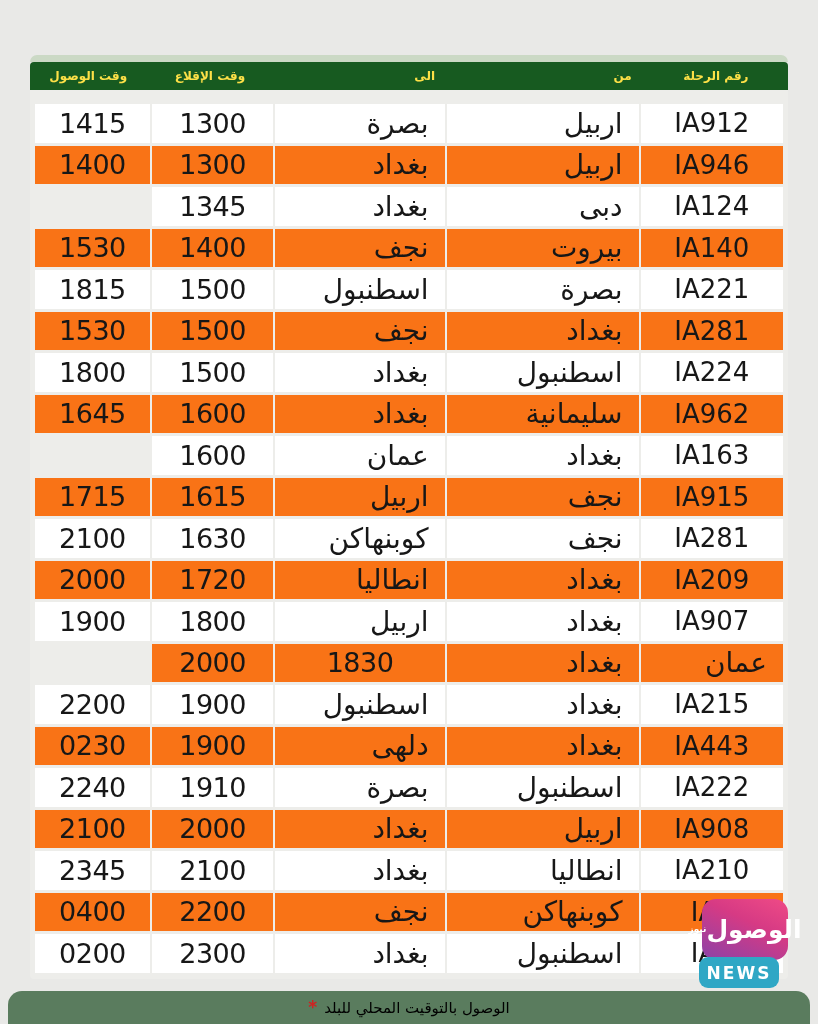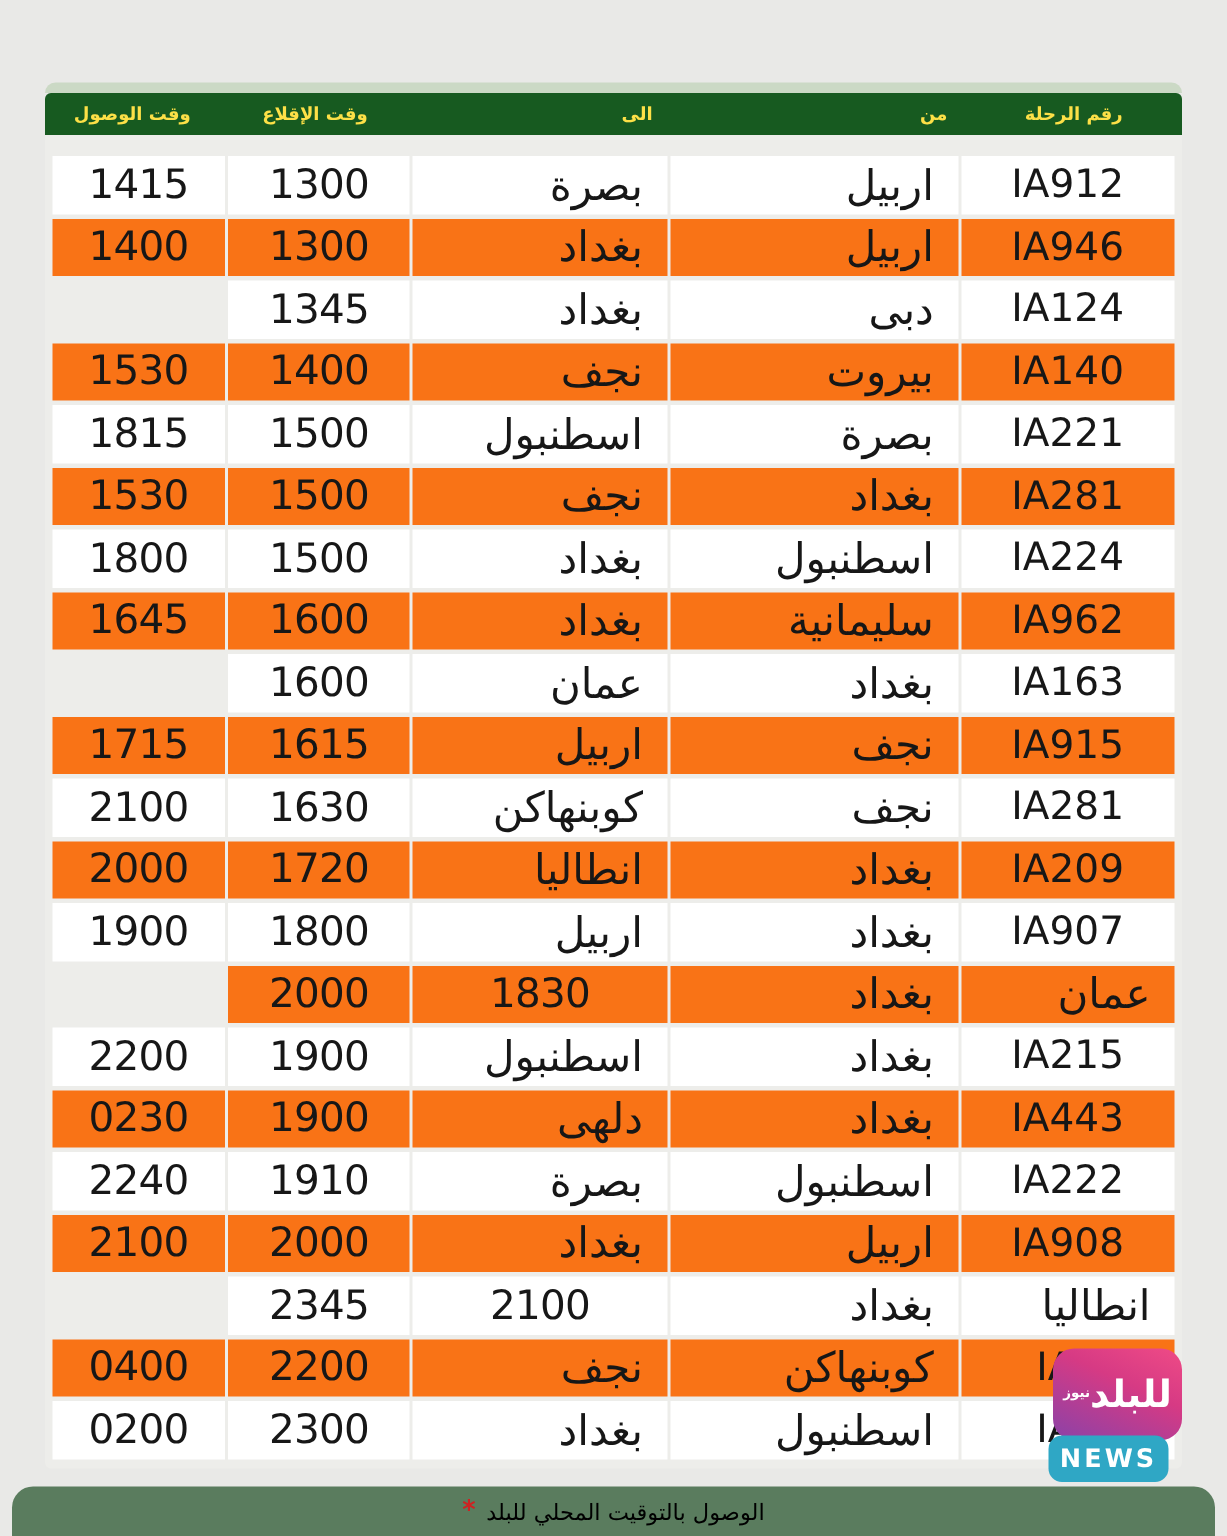--- a/index.html
+++ b/index.html
@@ -208,20 +208,21 @@
           <div class="t-cell">2240</div>
         </div>
         <div class="t-row grid-cols alt">
           <div class="t-cell flight">IA908</div>
           <div class="t-cell city">اربيل</div>
           <div class="t-cell city">بغداد</div>
           <div class="t-cell">2000</div>
           <div class="t-cell">2100</div>
         </div>
         <div class="t-row grid-cols">
+          <div class="t-cell flight">IA210</div>
           <div class="t-cell city">انطاليا</div>
           <div class="t-cell city">بغداد</div>
           <div class="t-cell">2100</div>
           <div class="t-cell">2345</div>
         </div>
         <div class="t-row grid-cols alt">
           <div class="t-cell flight">IA2</div>
           <div class="t-cell city">كوبنهاكن</div>
           <div class="t-cell city">نجف</div>
           <div class="t-cell">2200</div>
@@ -237,17 +238,17 @@
       </div>
   </div>
 
   <div class="footer-bar">
     <span class="footer-text">الوصول بالتوقيت المحلي للبلد</span>
     <span class="footer-marker">*</span>
   </div>
 
   <div class="logo-square">
     <span class="logo-small">نيوز</span>
-    <span class="logo-main">للبلد</span>
+    <span class="logo-main">الوصول</span>
   </div>
   <div class="logo-news">NEWS</div>
 
 </div>
 
 </body></html>

